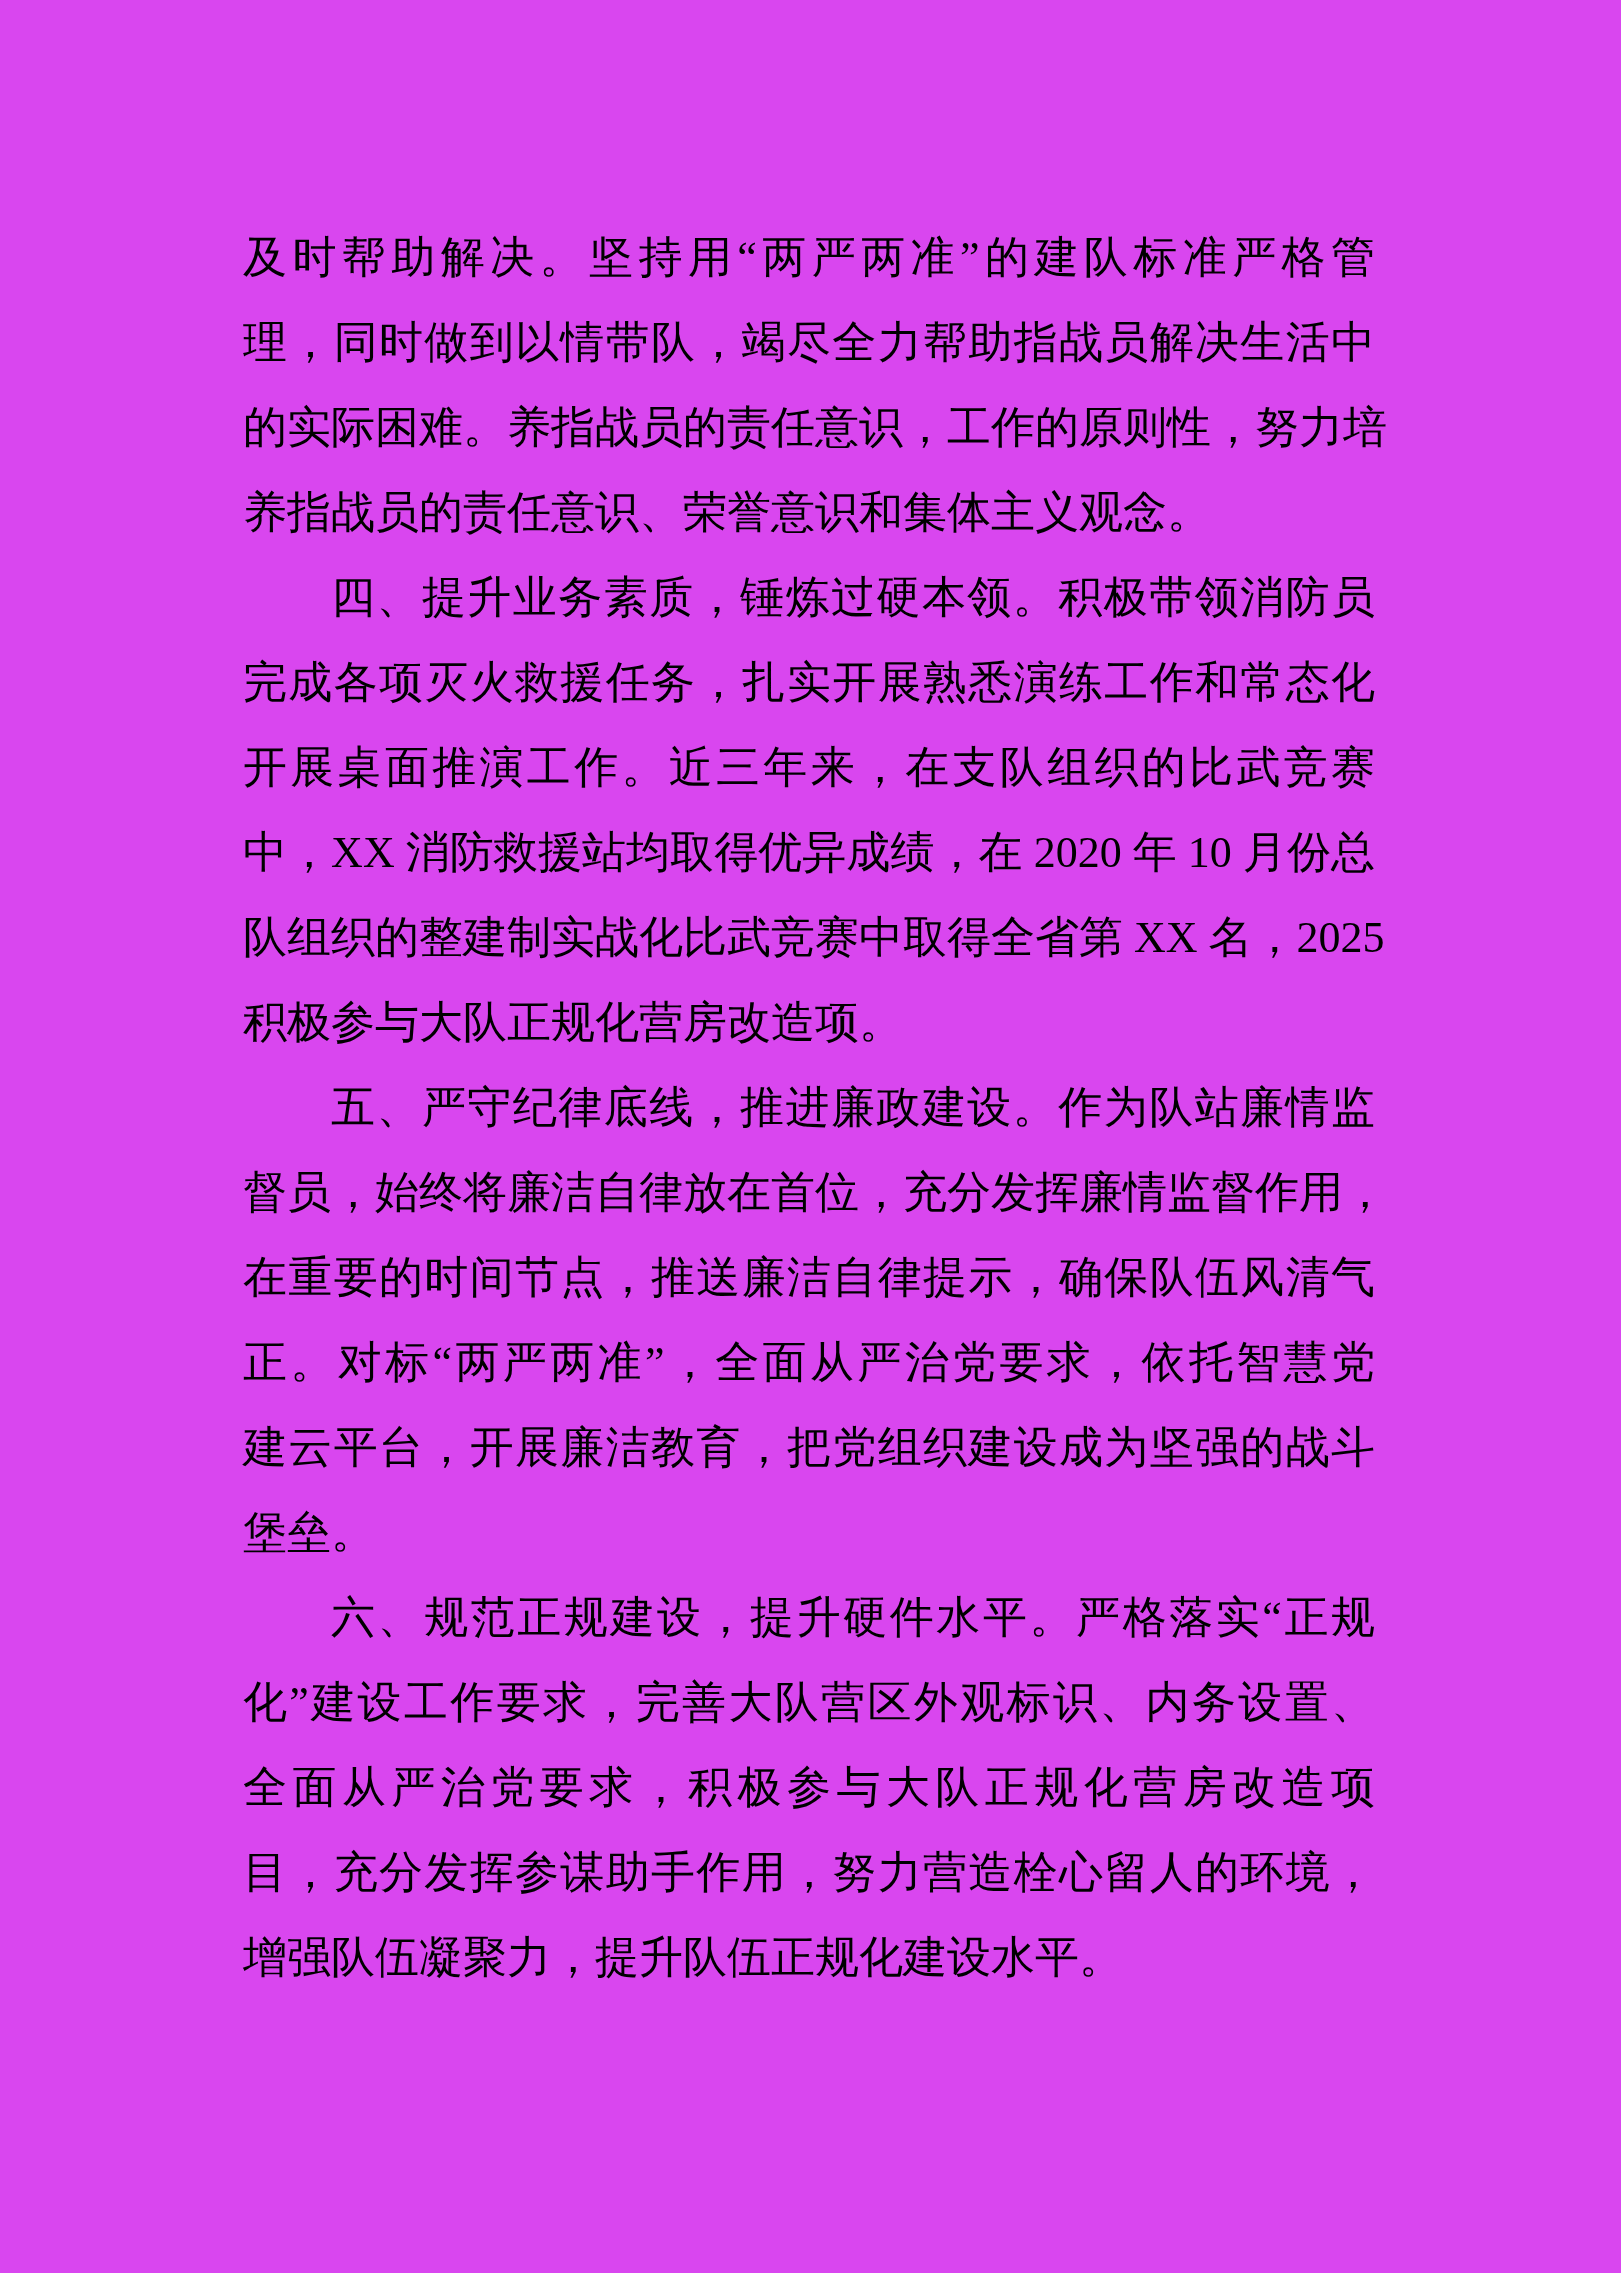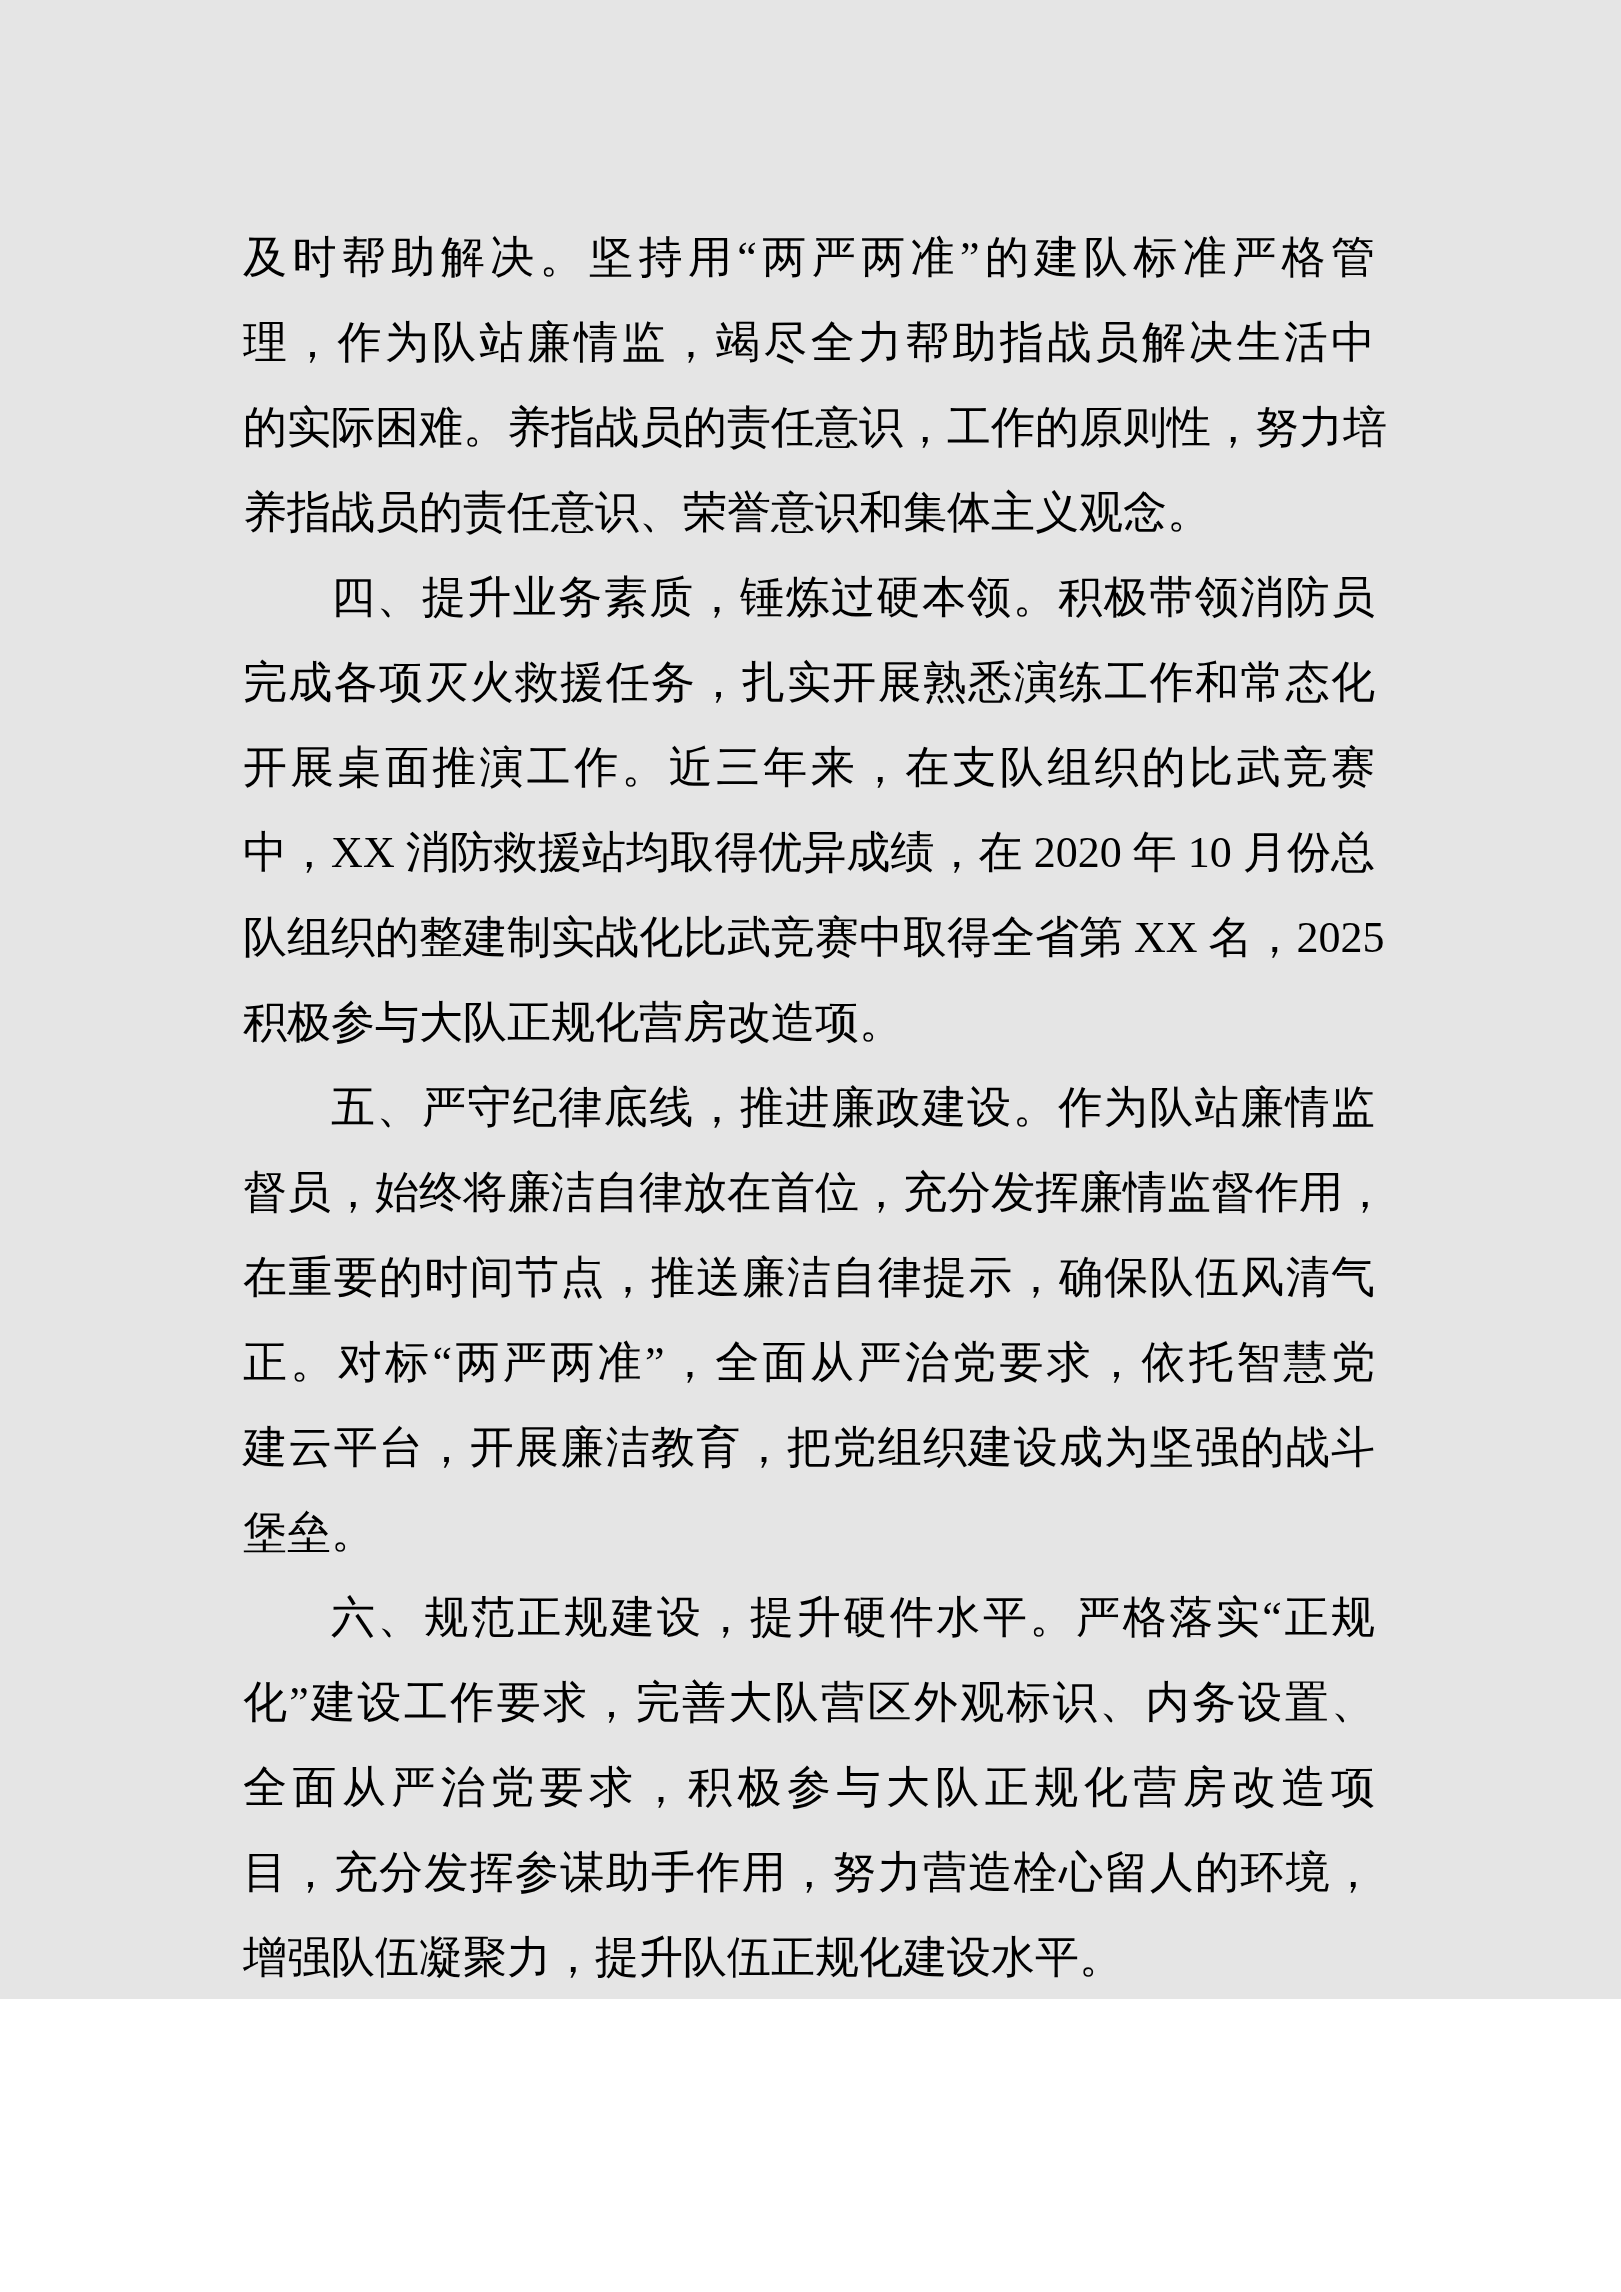--- a/index.html
+++ b/index.html
@@ -10,22 +10,22 @@
     width: 1621px;
     height: 2293px;
     background: #ffffff;
     position: relative;
     font-family: "Liberation Serif", "DejaVu Serif", serif;
   }
   .page {
     position: absolute;
     left: 0; top: 0;
     width: 1621px;
-    height: 1999px;
-    background: #e5e5e5;
+    height: 2273px;
+    background: #d946ef;
     overflow: hidden;
   }
   .text-block {
     position: absolute;
     left: 243px;
     top: 215px;
     width: 1132px;
     color: #000000;
     font-size: 44px;
   }
@@ -44,21 +44,21 @@
     text-align: left;
     text-align-last: left;
   }
 </style>
 </head>
 <body>
 
 <div class="page">
   <div class="text-block">
     <div class="line">及时帮助解决。坚持用“两严两准”的建队标准严格管</div>
-    <div class="line">理，作为队站廉情监，竭尽全力帮助指战员解决生活中</div>
+    <div class="line">理，同时做到以情带队，竭尽全力帮助指战员解决生活中</div>
     <div class="line">的实际困难。养指战员的责任意识，工作的原则性，努力培</div>
     <div class="line para-end">养指战员的责任意识、荣誉意识和集体主义观念。</div>
     <div class="line indent">四、提升业务素质，锤炼过硬本领。积极带领消防员</div>
     <div class="line">完成各项灭火救援任务，扎实开展熟悉演练工作和常态化</div>
     <div class="line">开展桌面推演工作。近三年来，在支队组织的比武竞赛</div>
     <div class="line">中，XX 消防救援站均取得优异成绩，在 2020 年 10 月份总</div>
     <div class="line">队组织的整建制实战化比武竞赛中取得全省第 XX 名，2025</div>
     <div class="line para-end">积极参与大队正规化营房改造项。</div>
     <div class="line indent">五、严守纪律底线，推进廉政建设。作为队站廉情监</div>
     <div class="line">督员，始终将廉洁自律放在首位，充分发挥廉情监督作用，</div>

